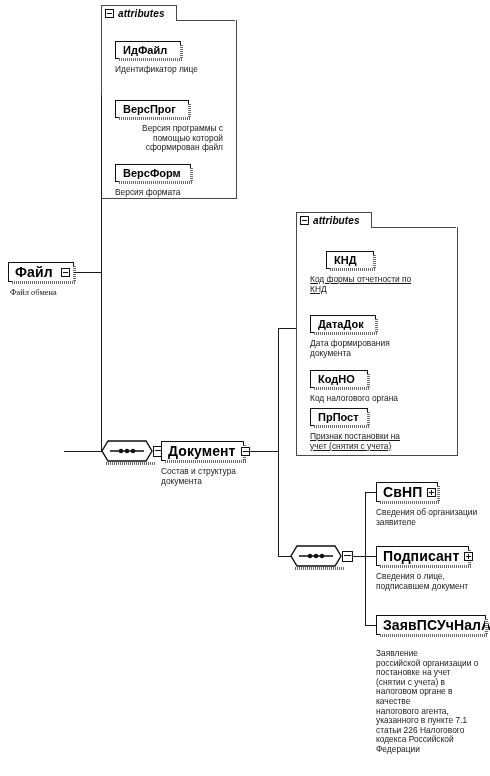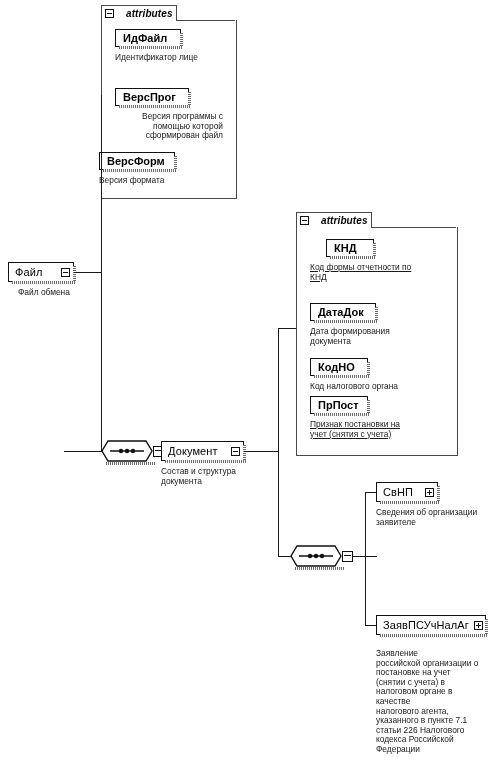--- a/index.html
+++ b/index.html
@@ -11,49 +11,49 @@
   #canvas{position:absolute;left:0;top:0;width:490px;height:776px;}
 
   
   .ln{position:absolute;background:#1a1a1a;}
   .ln.h{height:1px;}
   .ln.v{width:1px;}
 
   
   .attr-panel{position:absolute;border:1px solid #4a4a42;border-top:none;background:transparent;}
   .attr-head{position:absolute;border:1px solid #4a4a42;border-bottom:none;background:#ffffff;
-    display:flex;align-items:center;gap:12px;padding:1px 6px 1px 3px;box-sizing:border-box;}
+    display:flex;align-items:center;gap:4px;padding:1px 6px 1px 3px;box-sizing:border-box;}
   .attr-head .lbl{font-style:italic;font-weight:bold;font-size:10px;letter-spacing:0.1px;}
 
   
   .tgl{width:9px;height:9px;border:1px solid #111;background:#fff;position:relative;
        display:inline-block;flex:0 0 auto;box-sizing:border-box;}
   .tgl:before{content:"";position:absolute;left:1px;right:1px;top:3px;height:1px;background:#111;}
   .tgl.plus:after{content:"";position:absolute;top:1px;bottom:1px;left:3px;width:1px;background:#111;}
 
   
   .node{position:absolute;box-sizing:border-box;}
   .node .box{
     position:relative;border:1.6px solid #111;background:#ffffff;
     display:flex;align-items:center;justify-content:space-between;
     padding:1px 3px 1px 6px;box-sizing:border-box;height:20px;
   }
-  .node .box .nm{font-weight:normal;font-size:11px;white-space:nowrap;letter-spacing:0.1px;}
+  .node .box .nm{font-weight:bold;font-size:14px;white-space:nowrap;letter-spacing:0.1px;}
   .node .box .tgl{margin-left:5px;}
   
   .node .box:after{
     content:"";position:absolute;left:3px;right:-3px;bottom:-3px;height:3px;
     background:repeating-linear-gradient(90deg,#6d6d6d 0 1px,#ffffff 1px 2px);
   }
   .node .box .sidesh{position:absolute;right:-3px;top:3px;bottom:0;width:3px;
     background:repeating-linear-gradient(0deg,#6d6d6d 0 1px,#ffffff 1px 2px);}
   .node .cap{position:absolute;font-size:8.4px;line-height:9.6px;color:#1a1a1a;white-space:pre-line;}
 
   
-  .attrnode{position:absolute;}
+  .attrnode{position:absolute;margin-top:12px;}
   .attrnode .box{
     position:relative;border:1.6px solid #111;background:#fff;height:18px;
     display:flex;align-items:center;padding:0 7px;box-sizing:border-box;
   }
   .attrnode .box .nm{font-weight:bold;font-size:11px;white-space:nowrap;}
   .attrnode .box:after{
     content:"";position:absolute;left:3px;right:-3px;bottom:-3px;height:3px;
     background:repeating-linear-gradient(90deg,#6d6d6d 0 1px,#ffffff 1px 2px);
   }
   .attrnode .box .sidesh{position:absolute;right:-3px;top:3px;bottom:0;width:3px;
@@ -92,35 +92,35 @@
   <div class="attrnode" style="left:115px;top:88px;width:74px;text-align:right;">
     <div class="box">
       <span class="sidesh"></span>
       <span class="nm">ВерсПрог</span>
     </div>
     <div class="cap" style="left:0px;top:24px;width:108px;">Версия программы с
 помощью которой
 сформирован файл</div>
   </div>
 
-  <div class="attrnode" style="left:99px;top:152px;width:76px;">
+  <div class="attrnode" style="left:115px;top:152px;width:76px;">
     <div class="box">
       <span class="sidesh"></span>
       <span class="nm">ВерсФорм</span>
     </div>
     <div class="cap" style="left:0px;top:24px;width:110px;">Версия формата</div>
   </div>
 
   <div class="node" style="left:8px;top:262px;width:66px;">
     <div class="box" style="width:66px;">
       <span class="sidesh"></span>
       <span class="nm">Файл</span>
       <span class="tgl"></span>
     </div>
-    <div class="cap" style="left:10px;top:26px;width:110px;">Файл обмена</div>
+    <div class="cap" style="left:2px;top:26px;width:110px;font-family:Liberation Serif, serif;">Файл обмена</div>
   </div>
 
   <div class="ln h" style="left:74px;top:272px;width:27px;"></div>
 
   <div class="ln v" style="left:101px;top:95px;height:356px;"></div>
 
   <div class="ln h" style="left:101px;top:95px;width:1px;"></div>
 
   <div class="seq" style="left:101px;top:440px;">
     <div class="hexwrap">
@@ -219,20 +219,29 @@
   <div class="node" style="left:376px;top:482px;width:62px;">
     <div class="box" style="width:62px;">
       <span class="sidesh"></span>
       <span class="nm">СвНП</span>
       <span class="tgl plus"></span>
     </div>
     <div class="cap" style="left:0px;top:26px;width:114px;">Сведения об организации
 заявителе</div>
   </div>
 
+  <div class="node" style="left:376px;top:546px;width:93px;">
+    <div class="box" style="width:93px;">
+      <span class="sidesh"></span>
+      <span class="nm">Подписант</span>
+      <span class="tgl plus"></span>
+    </div>
+    <div class="cap" style="left:0px;top:26px;width:112px;">Сведения о лице,
+подписавшем документ</div>
+  </div>
 
   <div class="node" style="left:376px;top:615px;width:110px;">
     <div class="box" style="width:110px;">
       <span class="sidesh"></span>
       <span class="nm">ЗаявПСУчНалАг</span>
       <span class="tgl plus"></span>
     </div>
     <div class="cap" style="left:0px;top:34px;width:105px;">Заявление
 российской организации о
 постановке на учет

